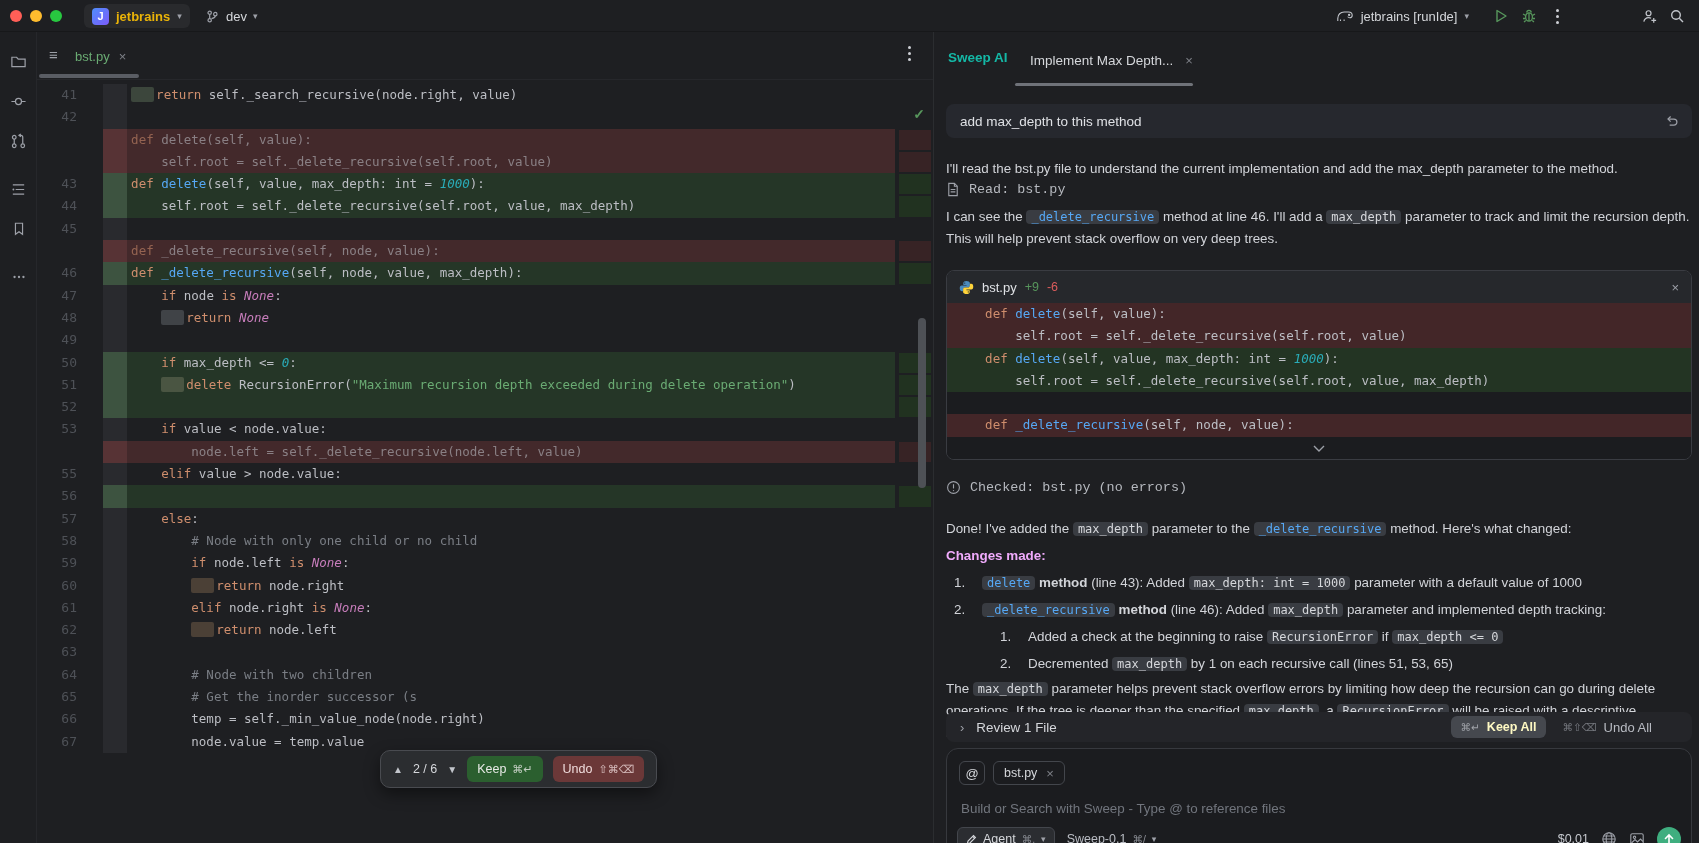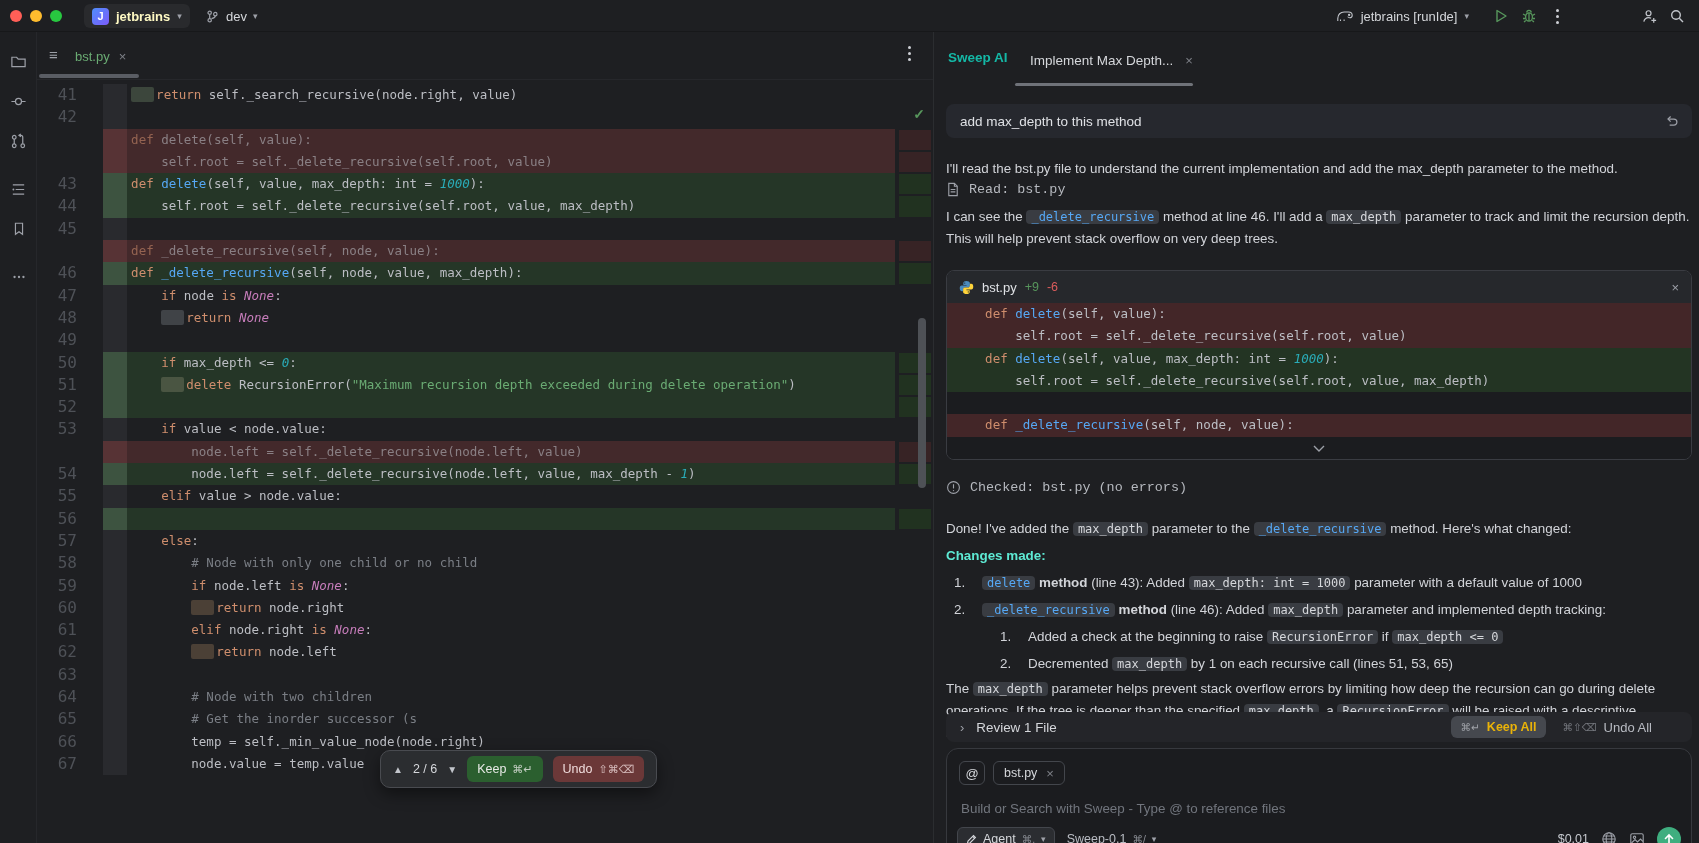--- a/index.html
+++ b/index.html
@@ -11,21 +11,21 @@
   .titlebar { position:absolute; left:0; top:0; width:100%; height:32px;
               border-bottom:1px solid #17181a; }
   .lights { position:absolute; left:10px; top:10px; display:flex; gap:8px; }
   .light { width:12px; height:12px; border-radius:50%; }
   .l-red{background:#ff5f57}.l-yel{background:#febc2e}.l-grn{background:#28c840}
   .proj { position:absolute; left:84px; top:4px; height:24px; display:flex; align-items:center;
           gap:7px; padding:0 8px; border-radius:6px; background:rgba(255,255,255,.05); }
   .jlogo { width:17px; height:17px; border-radius:4px;
            background:linear-gradient(135deg,#4f8df9,#7c5cfc); color:#fff; font-size:11px;
            font-weight:bold; display:flex; align-items:center; justify-content:center; }
-  .proj-name { color:#fef9c3; font-size:13px; font-weight:bold; }
+  .proj-name { color:#eab308; font-size:13px; font-weight:bold; }
   .branch { position:absolute; left:205px; top:4px; height:24px; display:flex; align-items:center; gap:6px; }
   .branch-name { color:#d5d7db; font-size:13px; }
   .tb-right { position:absolute; right:8px; top:0; height:32px; display:flex; align-items:center; }
   .runcfg { display:flex; align-items:center; gap:7px; margin-right:18px; }
   .runcfg-label { color:#d5d7db; font-size:13px; }
   .tb-ico { width:28px; height:28px; display:flex; align-items:center; justify-content:center; border-radius:6px; }
   .chev { font-size:9px; color:#9da0a8; }
   .kebab { display:flex; flex-direction:column; gap:3px; align-items:center; }
   .kebab i { width:3px; height:3px; border-radius:50%; background:#ced0d6; display:block; }
   .gap-group { width:64px; }
@@ -40,21 +40,21 @@
   .burger { position:absolute; left:12px; top:14px; color:#9da0a8; font-size:15px; }
   .etab { position:absolute; left:30px; top:6px; height:36px; display:flex; align-items:center; gap:9px; padding:0 8px; }
   .etab-name { color:#6aab73; font-size:13px; }
   .tab-x { color:#7e8188; font-size:13px; }
   .etab-underline { position:absolute; left:2px; top:42px; width:100px; height:4px; border-radius:2px; background:#5a5d64; }
   .ekebab { position:absolute; right:22px; top:14px; }
 
   .code-area { position:absolute; left:0; top:52px; width:100%;
                font-family:"DejaVu Sans Mono","Liberation Mono",monospace; font-size:12.5px; }
   .erow { position:relative; height:22.3px; line-height:22.3px; }
-  .eln { position:absolute; left:0; top:0; width:40px; text-align:right; color:#4e5157; font-size:16px; }
+  .eln { position:absolute; left:0; top:0; width:40px; text-align:right; color:#4e5157; font-size:13px; }
   .ebody { position:absolute; left:66px; right:38px; top:0; bottom:0; }
   .estrip { position:absolute; left:0; top:0; bottom:0; width:24px; background:#292a2e; }
   .ecode { position:absolute; left:-2px; top:0; white-space:pre; }
   .erow.add .ebody { background:#253627; }
   .erow.add .estrip { background:#3d5340; }
   .erow.del .ebody { background:#43292b; }
   .erow.del .estrip { background:#573335; }
   .erow.del .ecode { opacity:.58; }
   .emark { position:absolute; left:862px; width:32px; top:1px; bottom:1px; }
   .erow.add .emark { background:#213220; }
@@ -94,21 +94,21 @@
   .bubble { top:72px; height:34px; background:#26282e; border-radius:8px; display:flex; align-items:center;
             padding:0 14px; color:#dfe1e5; font-size:13.5px; }
   .bubble .undo-ic { position:absolute; right:12px; top:9px; }
   .para { color:#d2d4d9; font-size:13.4px; line-height:22px; }
   .p1 { top:126px; } .p2 { top:174px; } .p3 { top:486px; } .p4 { top:646px; }
   .tool-row { display:flex; align-items:center; gap:9px; color:#b6b9bf; font-size:13.4px;font-family:Liberation Mono, monospace; }
   .read-row { top:150px; } .checked-row { top:448px; }
   .ic { font-family:"DejaVu Sans Mono","Liberation Mono",monospace; font-size:12px; background:#393c42;
         color:#d5d7db; border-radius:4px; padding:0 5px; }
   .icb { color:#56a8f5; }
-  .heading { top:516px; color:#5eead4; font-size:13.4px; font-weight:bold; }
+  .heading { top:516px; color:#f0abfc; font-size:13.4px; font-weight:bold; }
   .chlist { top:540px; }
   .chrow { position:relative; line-height:21px; margin-bottom:5px; font-size:13.4px; color:#d2d4d9; }
   .chrow .marker { position:absolute; left:8px; }
   .chrow .body { display:block; padding-left:36px; }
   .chrow.lvl2 .marker { left:54px; }
   .chrow.lvl2 .body { padding-left:82px; }
 
   
   .diffcard { top:238px; height:190px; border:1px solid #3a3c42; border-radius:8px; overflow:hidden; background:#1b1c1f; }
   .dhead { height:32px; display:flex; align-items:center; gap:8px; padding:0 12px; background:#26282c; }
@@ -120,21 +120,21 @@
   .drow.del { background:#432628; } .drow.add { background:#233423; } .drow.ctx { background:#1b1c1f; }
   .dexpand { height:24px; display:flex; align-items:center; justify-content:center; background:#1b1c1f; }
 
   
   .review { top:680px; height:30px; background:#242529; border-radius:8px; display:flex; align-items:center; padding:0 14px; }
   .rv-ch { color:#9da0a8; font-size:13px; margin-right:12px; }
   .rv-label { color:#d5d7db; font-size:13.4px; }
   .keepall { margin-left:auto; height:22px; display:flex; align-items:center; gap:7px; padding:0 10px;
              border-radius:6px; background:#45484e; }
   .keepall .sc { color:#b7bac0; font-size:10.5px; }
-  .keepall .lbl { color:#eab308; font-size:12.5px; font-weight:bold; }
+  .keepall .lbl { color:#fef9c3; font-size:12.5px; font-weight:bold; }
   .undoall { display:flex; align-items:center; gap:7px; margin-left:16px; margin-right:26px; }
   .undoall .sc { color:#8a8d94; font-size:10.5px; }
   .undoall .lbl { color:#b8bbc2; font-size:13px; }
 
   
   .inputcard { top:716px; height:140px; background:#1b1c1f; border:1px solid #37393e; border-radius:12px; }
   .chiprow { position:absolute; left:12px; top:12px; display:flex; gap:8px; align-items:center; }
   .atchip { width:26px; height:24px; border:1px solid #43464c; border-radius:6px; display:flex; align-items:center;
             justify-content:center; color:#d5d7db; font-size:13px; }
   .filechip { height:24px; border:1px solid #43464c; border-radius:6px; display:flex; align-items:center;
@@ -412,28 +412,20 @@
     <div class="emark"></div>
   </div>
   <div class="erow del">
     <span class="eln"></span>
     <div class="ebody">
             <div class="estrip"></div>
             <span class="ecode"><span class="tok-t">            node.left = self._delete_recursive(node.left, value)</span></span>
           </div>
     <div class="emark"></div>
   </div>
-  <div class="erow add">
-    <span class="eln">54</span>
-    <div class="ebody">
-            <div class="estrip"></div>
-            <span class="ecode"><span class="tok-t">            node.left = self._delete_recursive(node.left, value, max_depth - </span><span class="tok-d">1</span><span class="tok-t">)</span></span>
-          </div>
-    <div class="emark"></div>
-  </div>
   <div class="erow ">
     <span class="eln">55</span>
     <div class="ebody">
             <div class="estrip"></div>
             <span class="ecode"><span class="tok-t">        </span><span class="tok-k">elif</span><span class="tok-t"> value &gt; node.value:</span></span>
           </div>
     <div class="emark"></div>
   </div>
   <div class="erow add">
     <span class="eln">56</span>

